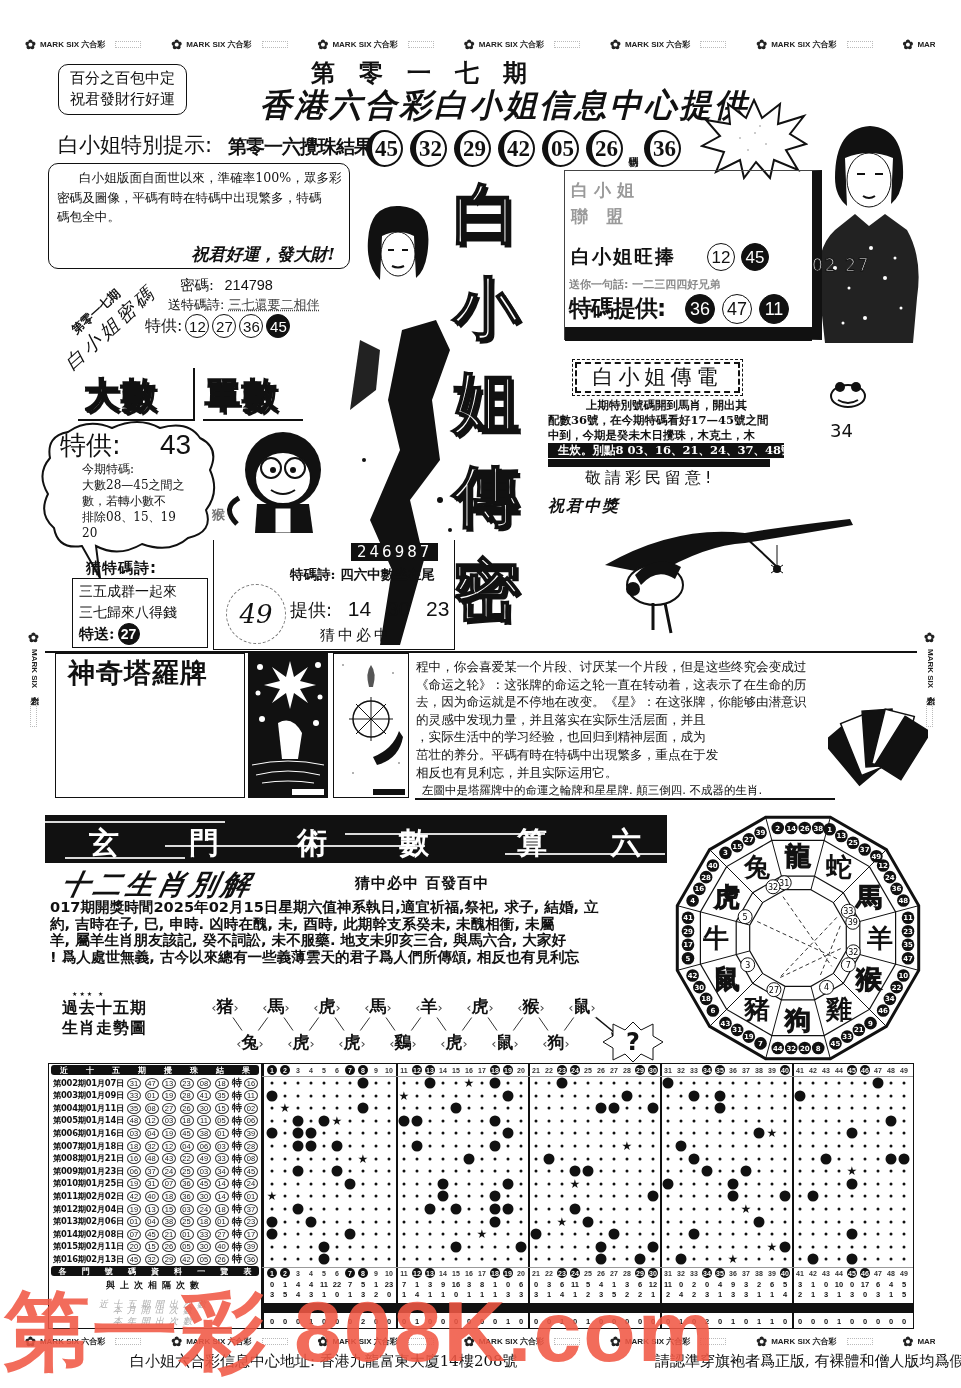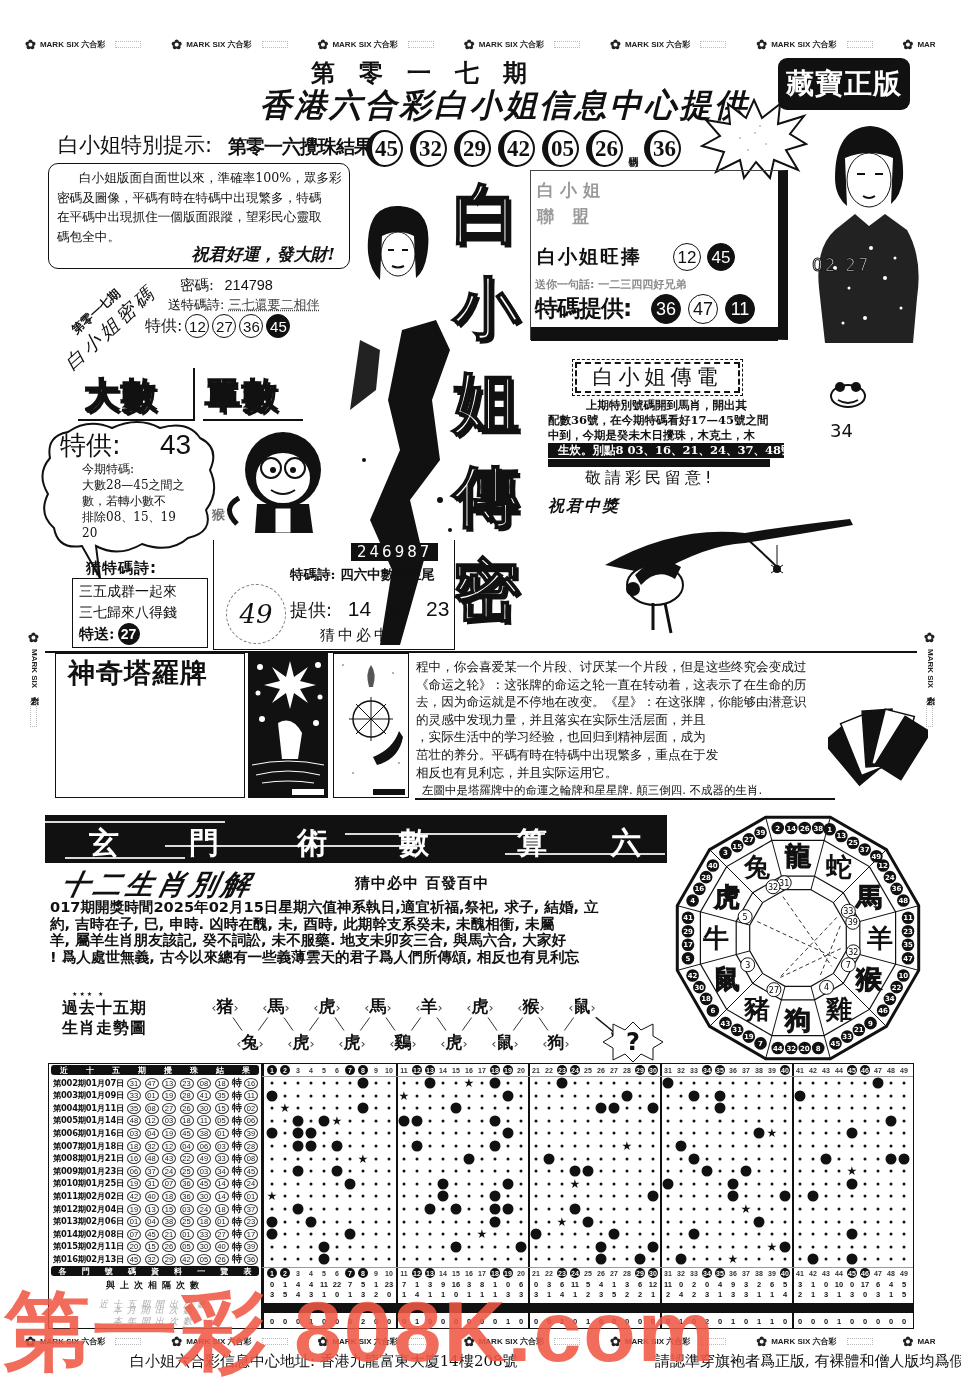--- a/index.html
+++ b/index.html
@@ -46,21 +46,21 @@
 #offer .ball{width:24px;height:24px;font-size:15px}
 #stamp{left:30px;top:300px;width:150px;transform:rotate(-42deg);transform-origin:center;text-align:center}
 #stamp .s1{font-size:12px;font-weight:bold}
 #stamp .s2{font-size:19px;font-style:italic;letter-spacing:4px}
 
 
 #vtitle{left:447px;top:168px;width:78px;display:flex;flex-direction:column;align-items:center}
 #vtitle span{font-size:66px;line-height:94px;font-weight:bold}
 
 
-#rpanel{left:530px;top:170px;width:258px;height:170px;border:1px solid #444;border-right:10px solid #111}
+#rpanel{left:564px;top:170px;width:258px;height:170px;border:1px solid #444;border-right:10px solid #111}
 #rp-faded{left:6px;top:6px;font-size:17px;line-height:26px;color:#9a9a9a;font-weight:bold;letter-spacing:6px}
 #rp-lucky{left:73px;top:8px;width:160px;height:58px;border:2px solid #111;font-size:20px;font-weight:bold;line-height:26px;text-align:center;padding-top:2px;background:#fff}
 #rp-wang{left:6px;top:73px;font-size:19px;font-weight:bold;letter-spacing:2px}
 #rp-wangballs{left:142px;top:72px;display:flex;gap:6px}
 #rp-wangballs .ball{width:28px;height:28px;font-size:17px}
 #rp-saying{left:4px;top:106px;font-size:11px;color:#8a8a8a;font-weight:bold}
 #rp-sp{left:4px;top:122px;font-size:23px;font-weight:900;letter-spacing:-1px}
 #rp-spballs{left:120px;top:123px;display:flex;gap:7px}
 #rp-spballs .ball{width:30px;height:30px;font-size:18px}
 #rp-bar{left:0;top:156px;width:100%;height:14px;background:#111}
@@ -241,23 +241,26 @@
         <span class="flower">✿</span>
         <span>MARK SIX 六合彩</span>
         <span class="fade"></span>
       </span>
       <span class="item">
         <span class="flower">✿</span>
         <span>MARK SIX 六合彩</span>
       </span>
     </div>
 
+  <div id="slogan" class="a serif">
+    <div>百分之百包中定</div>
+    <div>祝君發財行好運</div>
+  </div>
   <div id="issue" class="a serif">第零一七期</div>
   <div id="title" class="a serif nw">香港六合彩白小姐信息中心提供</div>
-  <div id="badge" class="a">藏寶正版</div>
 
   <svg class="a" style="left:700px;top:98px" width="108" height="82" viewBox="0 0 108 82">
     <polygon points="54,2 62,20 80,6 78,26 104,18 90,36 106,46 86,52 98,72 74,62 70,80 56,64 44,80 40,62 16,74 24,54 2,48 20,38 6,22 30,26 28,6 46,20" fill="#fff" stroke="#111" stroke-width="2"></polygon>
     <g fill="#bbb">
         <circle cx="40" cy="40" r="1"></circle>
         <circle cx="55" cy="35" r="1"></circle>
         <circle cx="66" cy="46" r="1"></circle>
         <circle cx="48" cy="52" r="1"></circle>
         <circle cx="60" cy="28" r="1"></circle>
       </g>
@@ -289,21 +292,20 @@
     <span class="ball">42</span>
     <span class="ball">05</span>
     <span class="ball">26</span>
     <span class="sp-label">特別號碼</span>
     <span class="ball">36</span>
   </div>
 
   <div id="intro" class="a serif">
     <div class="l l0">白小姐版面自面世以來，準確率100%，眾多彩</div>
     <div class="l">密碼及圖像，平碼有時在特碼中出現繁多，特碼</div>
-    <div class="l">在平碼中出現抓住一個版面跟蹤，望彩民心靈取</div>
     <div class="l">碼包全中。</div>
     <div class="wish">祝君好運，發大財!</div>
   </div>
   <div id="pwd" class="a nw">
     <span>密碼:</span>
     <span style="font-family:'Liberation Sans',sans-serif;margin-left:6px">214798</span>
   </div>
   <div id="poem" class="a nw">
     <span>送特碼詩:</span>
     <span class="v">三七還要二相伴</span>

